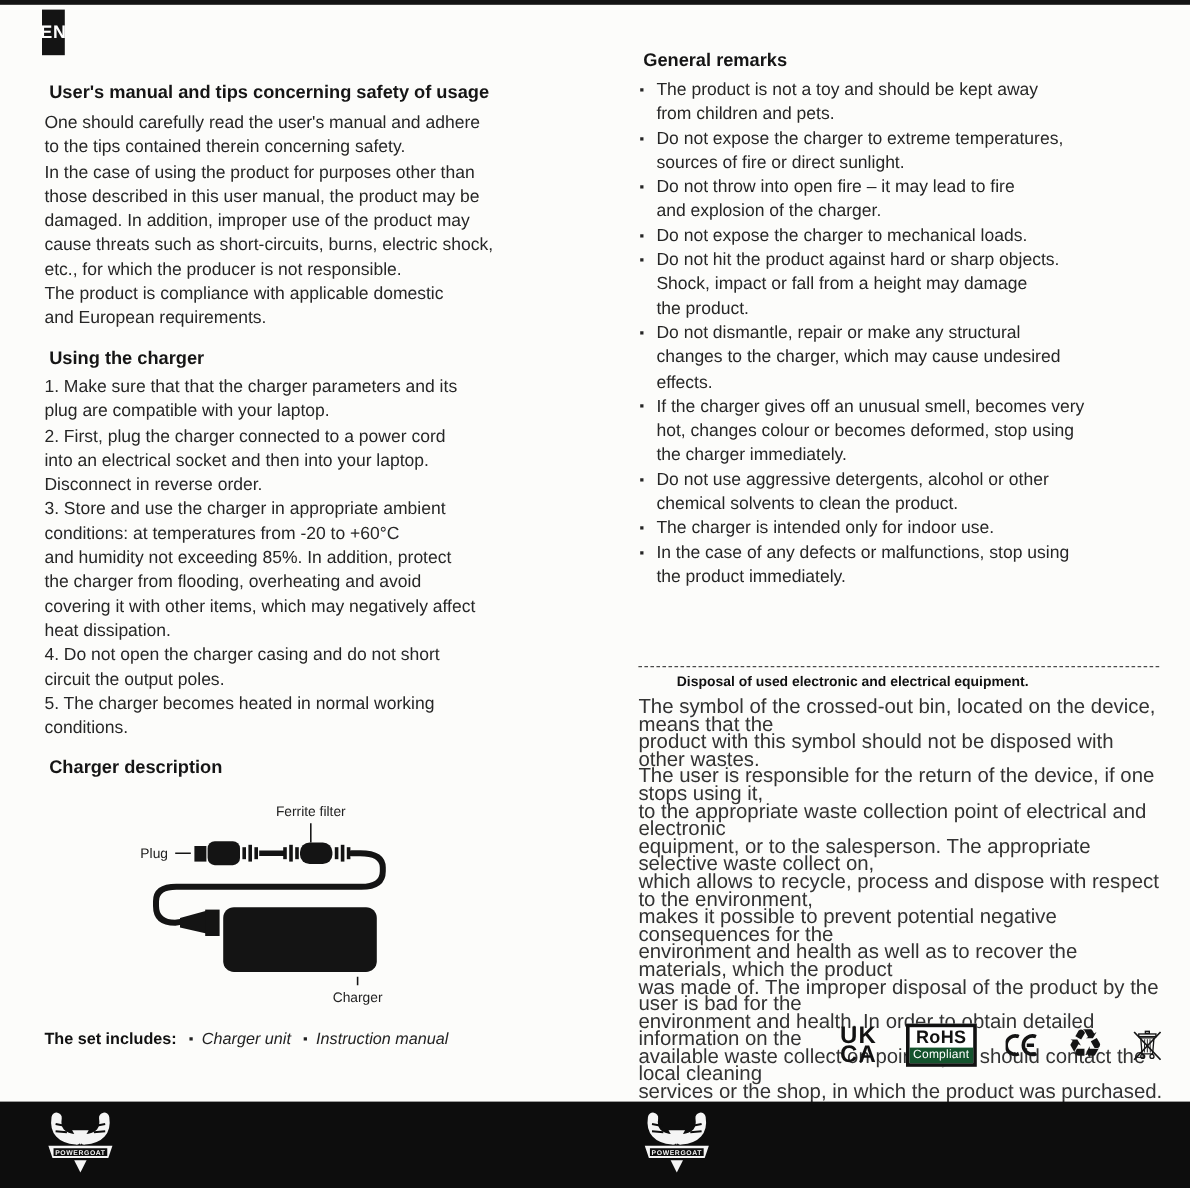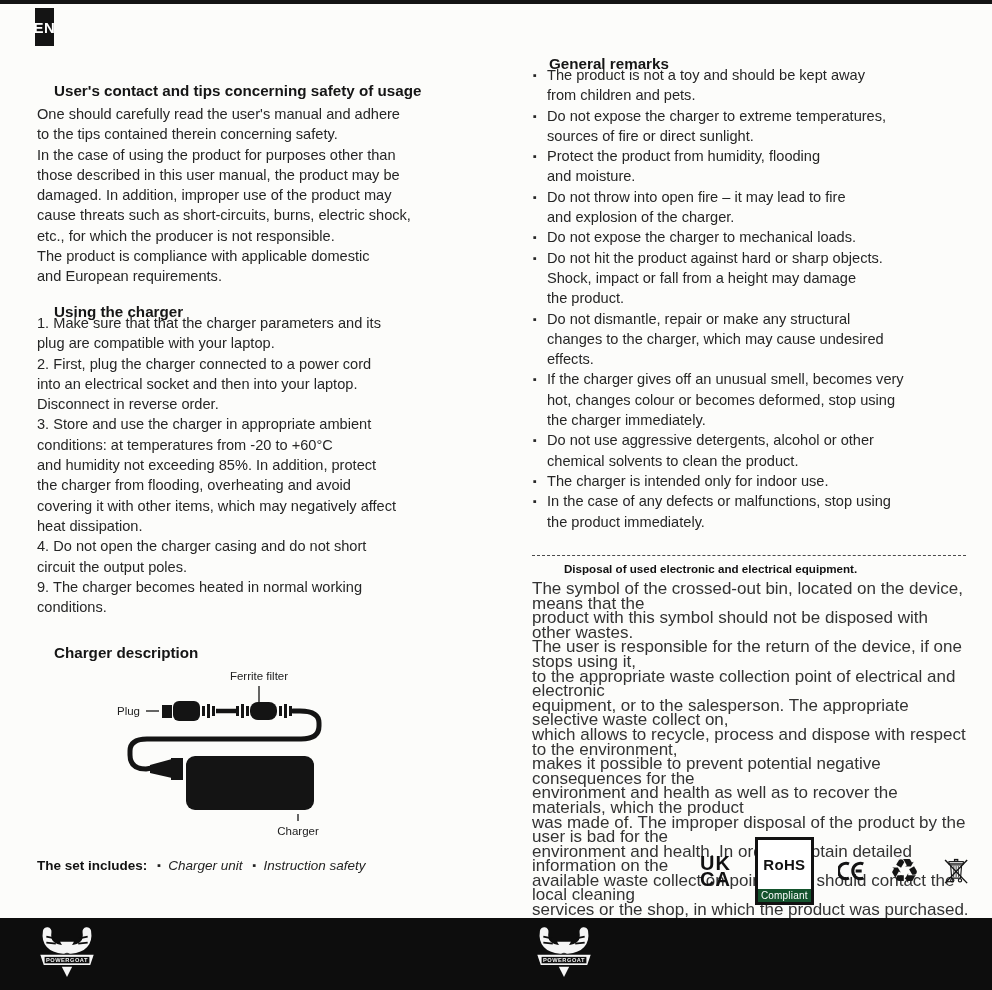--- a/index.html
+++ b/index.html
@@ -3,59 +3,59 @@
 <meta charset="utf-8">
 <style>
   html,body{margin:0;padding:0;background:#e8e8e6;}
   .page{position:relative;width:992px;height:990px;background:#fcfcfa;overflow:hidden;
         font-family:"Liberation Sans",sans-serif;color:#2a2a2a;}
   .abs{position:absolute;}
   .top-strip{left:0;top:0;width:992px;height:4px;background:#141414;}
   .en-badge{left:35px;top:8px;width:19px;height:38px;background:#141414;color:#fff;
             display:flex;align-items:center;justify-content:center;
             font-weight:bold;font-size:15px;letter-spacing:.5px;}
-  h1,h2{margin:17px;font-size:15.2px;font-weight:bold;color:#151515;}
+  h1,h2{margin:4px;font-size:15.2px;font-weight:bold;color:#151515;}
   .body-text{font-size:14.6px;line-height:20.3px;white-space:pre-line;color:#262626;}
   .col-left{left:37px;width:456px;}
   .col-right{left:532px;width:438px;}
   .bullet{position:relative;padding-left:15px;white-space:pre-line;}
   .bullet::before{content:"▪";position:absolute;left:1px;top:0;font-size:11px;color:#262626;}
   .dashed-sep{left:532px;top:547px;width:434px;border:0;border-top:1.5px dashed #4a4a4a;}
   .small-heading{font-size:11.6px;font-weight:bold;color:#111;}
   .small-text{font-size:17px;line-height:14.6px;white-space:pre-line;color:#333;}
   .set-line{font-size:13.5px;color:#222;}
   .set-line b{color:#111;}
   .inline-item{margin-left:10px;font-style:italic;}
   .inline-item::before{content:"▪";font-size:11px;margin-right:7px;position:relative;top:-1px;}
   .logos-row{left:700px;top:845px;width:268px;height:52px;display:flex;
              align-items:center;gap:24px;}
   .ukca{font-size:20px;font-weight:800;line-height:16.5px;color:#111;letter-spacing:1px;}
   .rohs{border:3px solid #111;text-align:center;background:#fff;}
-  .rohs-top{font-size:15px;font-weight:bold;color:#111;padding:16px 5px;letter-spacing:.3px;}
+  .rohs-top{font-size:15px;font-weight:bold;color:#111;padding:0 5px;letter-spacing:.3px;}
   .rohs-bottom{background:#14532d;color:#fff;font-size:10px;padding:1px 3px;letter-spacing:.2px;}
   .recycle{font-size:34px;line-height:1;color:#141414;}
   .footer-bar{left:0;top:918px;width:992px;height:72px;background:#0d0d0d;}
   .goat-logo{position:absolute;top:4px;}
   svg text{font-family:"Liberation Sans",sans-serif;}
   .diag-label{font-size:11.5px;fill:#222;}
 </style>
 </head>
 <body>
 
 <div class="page">
 
   <div class="abs top-strip"></div>
 
   <div class="abs en-badge">
     <span>EN</span>
   </div>
 
-  <h1 class="abs col-left" style="top:65px;">User's contact and tips concerning safety of usage</h1>
-
-  <div class="abs col-left body-text" style="top:104px;">One should carefully read the user's manual and adhere
+  <h1 class="abs col-left" style="top:65px;">User's manual and tips concerning safety of usage</h1>
+
+  <div class="abs col-left body-text" style="top:93px;">One should carefully read the user's manual and adhere
 to the tips contained therein concerning safety.
 In the case of using the product for purposes other than
 those described in this user manual, the product may be
 damaged. In addition, improper use of the product may
 cause threats such as short-circuits, burns, electric shock,
 etc., for which the producer is not responsible.
 The product is compliance with applicable domestic
 and European requirements.</div>
 
   <h2 class="abs col-left" style="top:286px;">Using the charger</h2>
@@ -67,21 +67,21 @@
 into an electrical socket and then into your laptop.
 Disconnect in reverse order.</div>
     <div class="body-text">3. Store and use the charger in appropriate ambient
 conditions: at temperatures from -20 to +60°C
 and humidity not exceeding 85%. In addition, protect
 the charger from flooding, overheating and avoid
 covering it with other items, which may negatively affect
 heat dissipation.</div>
     <div class="body-text">4. Do not open the charger casing and do not short
 circuit the output poles.</div>
-    <div class="body-text">9. The charger becomes heated in normal working
+    <div class="body-text">5. The charger becomes heated in normal working
 conditions.</div>
   </div>
 
   <h2 class="abs col-left" style="top:627px;">Charger description</h2>
 
   <svg class="abs" style="left:30px;top:658px;" width="460" height="192" viewBox="0 0 460 192">
     <text class="diag-label" x="229" y="22" text-anchor="middle">Ferrite filter</text>
     <line x1="229" y1="28" x2="229" y2="44" stroke="#141414" stroke-width="1.3"></line>
     <text class="diag-label" x="110" y="57" text-anchor="end">Plug</text>
     <line x1="116" y1="53" x2="129" y2="53" stroke="#141414" stroke-width="1.3"></line>
@@ -107,32 +107,30 @@
     <g fill="#141414">
       <polygon points="120,107 142,101 142,120 120,115"></polygon>
       <rect x="141" y="100" width="12" height="22"></rect>
     </g>
     <rect x="156" y="98" width="128" height="54" rx="9" fill="#141414"></rect>
     <line x1="268" y1="156" x2="268" y2="163" stroke="#141414" stroke-width="1.3"></line>
     <text class="diag-label" x="268" y="177" text-anchor="middle">Charger</text>
   </svg>
 
   <div class="abs col-left set-line" style="top:858px;">
-    <b>The set includes:</b><span class="inline-item">Charger unit</span><span class="inline-item">Instruction safety</span>
+    <b>The set includes:</b><span class="inline-item">Charger unit</span><span class="inline-item">Instruction manual</span>
   </div>
 
   <h2 class="abs col-right" style="top:38px;">General remarks</h2>
 
   <div class="abs col-right" style="top:65px;">
     <div class="bullet body-text">The product is not a toy and should be kept away
 from children and pets.</div>
     <div class="bullet body-text">Do not expose the charger to extreme temperatures,
 sources of fire or direct sunlight.</div>
-    <div class="bullet body-text">Protect the product from humidity, flooding
-and moisture.</div>
     <div class="bullet body-text">Do not throw into open fire – it may lead to fire
 and explosion of the charger.</div>
     <div class="bullet body-text">Do not expose the charger to mechanical loads.</div>
     <div class="bullet body-text">Do not hit the product against hard or sharp objects.
 Shock, impact or fall from a height may damage
 the product.</div>
     <div class="bullet body-text">Do not dismantle, repair or make any structural
 changes to the charger, which may cause undesired
 effects.</div>
     <div class="bullet body-text">If the charger gives off an unusual smell, becomes very

